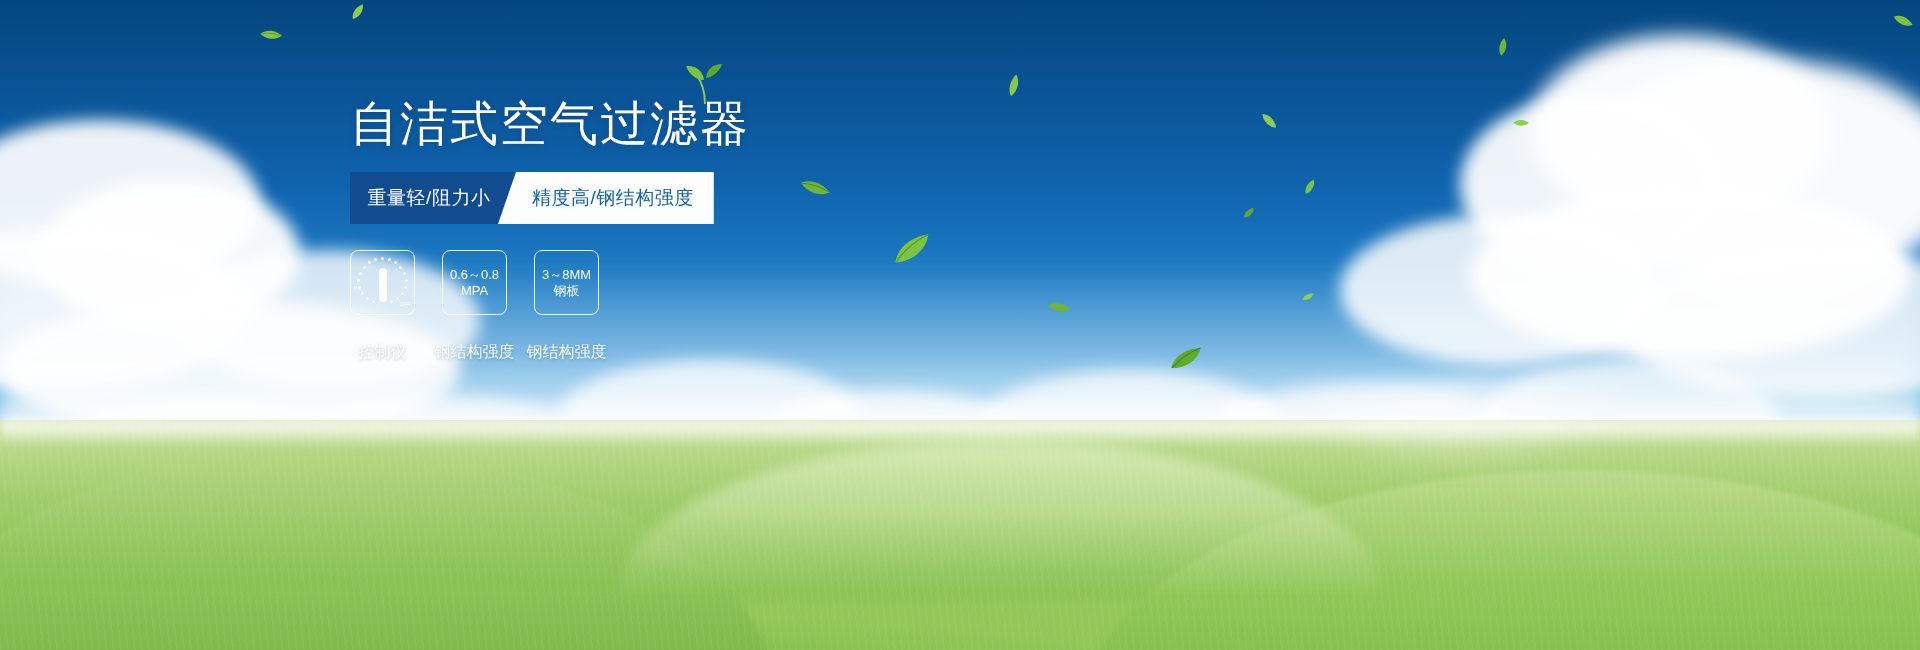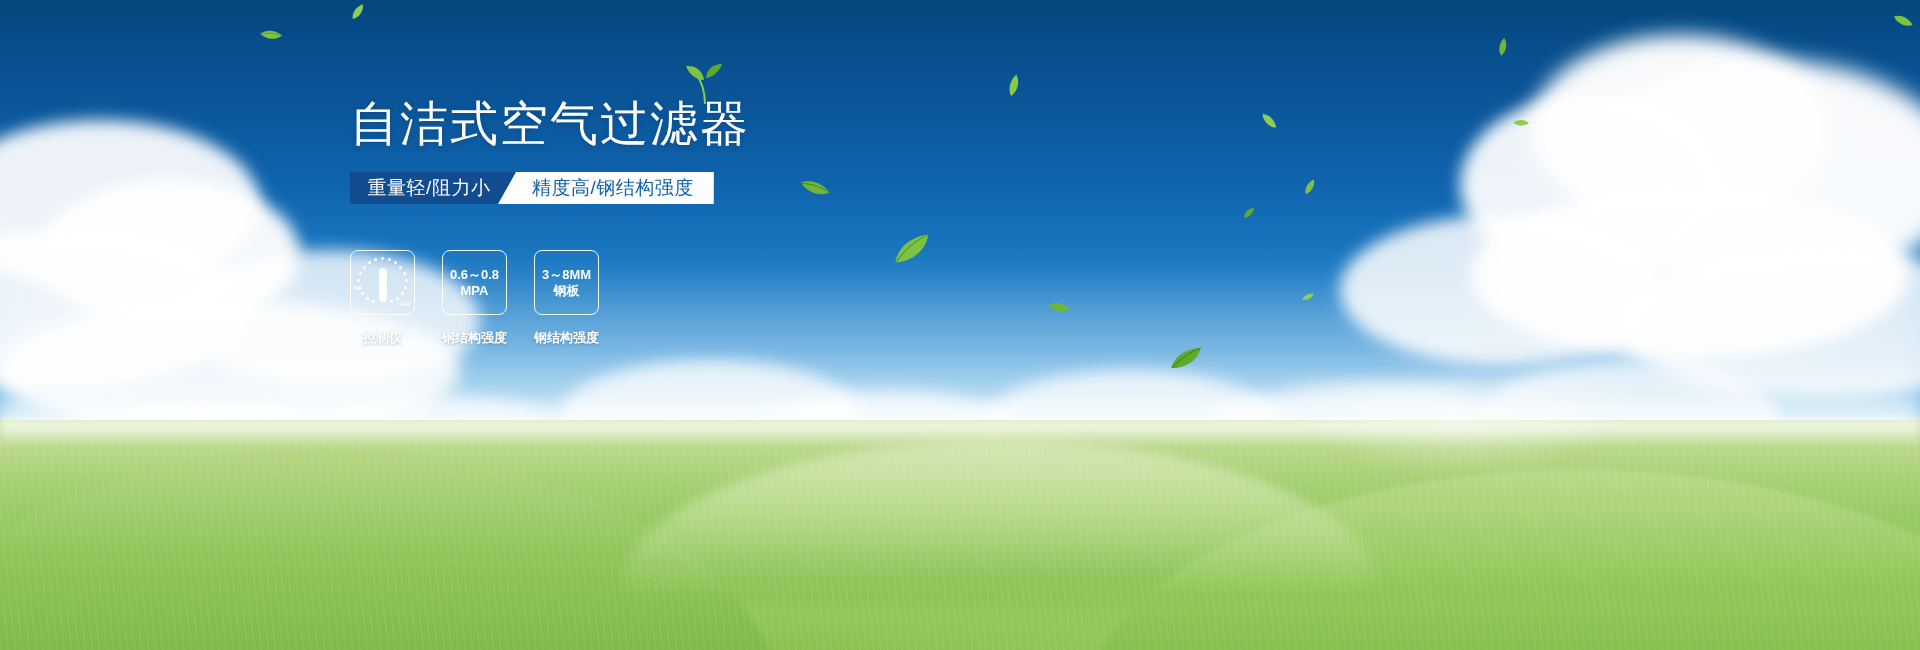--- a/index.html
+++ b/index.html
@@ -115,39 +115,39 @@
     font-weight:400; white-space:nowrap;
     text-shadow:0 1px 6px rgba(0,40,90,.35);
   }
   .title-wrap { position:relative; display:inline-block; }
 
   
   .sprout { position:absolute; left:332px; top:-36px; }
 
   .badges { display:flex; margin-top:24px; height:44px; position:relative; }
   .badge {
-    height:32px; display:flex; align-items:center; justify-content:center;
+    height:52px; display:flex; align-items:center; justify-content:center;
     font-size:19px; letter-spacing:.5px; white-space:nowrap;
   }
   .badge-dark { background:#114c8f; color:#fff; padding:0 22px 0 14px; width:166px; }
   .badge-light {
     background:#fdfdfd; color:#1161ab; padding:0 20px; margin-left:-18px;
     clip-path:polygon(18px 0, 100% 0, 100% 100%, 0 100%);
     padding-left:34px;
   }
 
   .features { display:flex; gap:27px; margin-top:34px; }
-  .feature { width:65px; display:flex; flex-direction:column; align-items:center;font-weight:bold; }
+  .feature { width:65px; display:flex; flex-direction:column; align-items:center; }
   .fbox {
     width:65px; height:65px; border:1.6px solid rgba(255,255,255,.92); border-radius:8px;
     display:flex; align-items:center; justify-content:center; text-align:center;
     color:#fff; position:relative;
   }
   .fbox-text { font-size:13px; line-height:1.18; letter-spacing:0; }
-  .flabel { margin-top:14px; font-size:13px; color:#fff; white-space:nowrap;
+  .flabel { margin-top:27px; font-size:16px; color:#fff; white-space:nowrap;
             text-shadow:0 1px 3px rgba(0,50,100,.3); }
 
   
   .gauge { position:relative; width:56px; height:56px; }
   .gauge .dot { position:absolute; width:3px; height:3px; border-radius:50%; background:#fff; }
   .gauge .needle {
     position:absolute; left:50%; top:13px; transform:translateX(-50%);
     width:8px; height:34px; border-radius:5px; background:#fff;
   }
   .gauge .lbl { position:absolute; font-size:5px; color:#fff; letter-spacing:.3px; }

